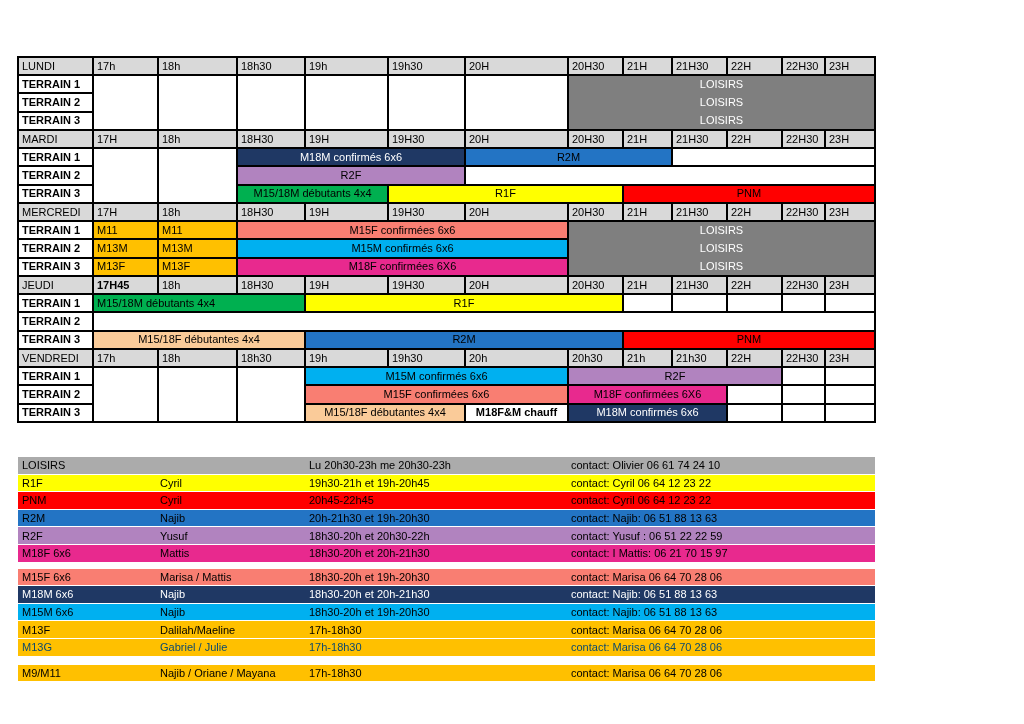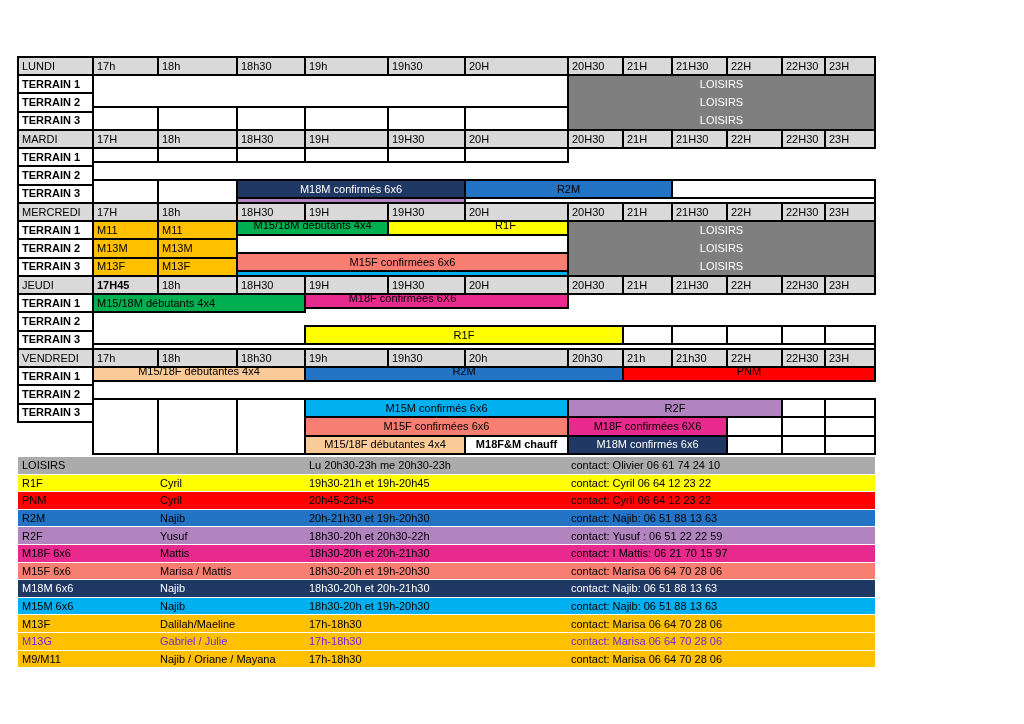--- a/index.html
+++ b/index.html
@@ -4,21 +4,21 @@
 <style>
   * { margin:0; padding:0; box-sizing:border-box; }
   html,body { width:1024px; height:724px; background:#fff; overflow:hidden;
               font-family:"Liberation Sans", sans-serif; }
   #page { position:relative; width:1024px; height:724px; background:#fff; }
   #title { position:absolute; left:22px; top:10px; font-size:15px; font-weight:bold; color:#000; }
   #schedule { position:absolute; left:18px; top:57px; width:1006px; height:366px; }
   #legend   { position:absolute; left:18px; top:457px; width:857px; }
   .cell { position:absolute; border:2px solid #000; font-size:11px; color:#000;
           display:flex; align-items:center; overflow:hidden; white-space:nowrap; line-height:1; }
-  .cell.center { justify-content:center;margin-top:32px; }
+  .cell.center { justify-content:center; }
   .cell.left   { justify-content:flex-start; padding-left:3px; }
   .band { position:absolute; border:2px solid #000; display:flex; flex-direction:column; overflow:hidden; }
   .band .bline { flex:1; display:flex; align-items:center; justify-content:center;
                  font-size:11px; white-space:nowrap; line-height:1; }
   .lrow { position:relative; width:857px; }
   .lrow span { position:absolute; top:50%; transform:translateY(-50%); font-size:11px; white-space:nowrap; }
   .l-label   { left:4px; }
   .l-name    { left:142px;text-align:right; }
   .l-time    { left:291px; }
   .l-contact { left:553px; }
@@ -196,21 +196,21 @@
         <span class="l-name">Najib</span>
         <span class="l-time">20h-21h30 et 19h-20h30</span>
         <span class="l-contact">contact: Najib: 06 51 88 13 63</span>
       </div>
       <div class="lrow" style="height: 16.6px; margin-bottom: 1px; background: rgb(177, 131, 191); color: rgb(0, 0, 0);">
         <span class="l-label">R2F</span>
         <span class="l-name">Yusuf</span>
         <span class="l-time">18h30-20h et 20h30-22h</span>
         <span class="l-contact">contact: Yusuf : 06 51 22 22 59</span>
       </div>
-      <div class="lrow" style="height: 16.6px; margin-bottom: 1px; background: rgb(232, 41, 142); color: rgb(0, 0, 0); padding-left: 8px;">
+      <div class="lrow" style="height: 16.6px; margin-bottom: 7px; background: rgb(232, 41, 142); color: rgb(0, 0, 0); padding-left: 8px;">
         <span class="l-label">M18F 6x6</span>
         <span class="l-name">Mattis</span>
         <span class="l-time">18h30-20h et 20h-21h30</span>
         <span class="l-contact">contact: I Mattis: 06 21 70 15 97</span>
       </div>
       <div class="lrow" style="height: 16.6px; margin-bottom: 1px; background: rgb(249, 126, 114); color: rgb(0, 0, 0);">
         <span class="l-label">M15F 6x6</span>
         <span class="l-name">Marisa / Mattis</span>
         <span class="l-time">18h30-20h et 19h-20h30</span>
         <span class="l-contact">contact: Marisa 06 64 70 28 06</span>
@@ -226,21 +226,21 @@
         <span class="l-name">Najib</span>
         <span class="l-time">18h30-20h et 19h-20h30</span>
         <span class="l-contact">contact: Najib: 06 51 88 13 63</span>
       </div>
       <div class="lrow" style="height: 16.6px; margin-bottom: 1px; background: rgb(255, 192, 0); color: rgb(0, 0, 0);">
         <span class="l-label">M13F</span>
         <span class="l-name">Dalilah/Maeline</span>
         <span class="l-time">17h-18h30</span>
         <span class="l-contact">contact: Marisa 06 64 70 28 06</span>
       </div>
-      <div class="lrow" style="height: 16.6px; margin-bottom: 1px; background: rgb(255, 192, 0); color: #6d28d9;">
+      <div class="lrow" style="height: 16.6px; margin-bottom: 9px; background: rgb(255, 192, 0); color: #0c4a6e;">
         <span class="l-label">M13G</span>
         <span class="l-name">Gabriel / Julie</span>
         <span class="l-time">17h-18h30</span>
         <span class="l-contact">contact: Marisa 06 64 70 28 06</span>
       </div>
       <div class="lrow" style="height: 16.6px; margin-bottom: 1px; background: rgb(255, 192, 0); color: rgb(0, 0, 0);">
         <span class="l-label">M9/M11</span>
         <span class="l-name">Najib / Oriane / Mayana</span>
         <span class="l-time">17h-18h30</span>
         <span class="l-contact">contact: Marisa 06 64 70 28 06</span>

